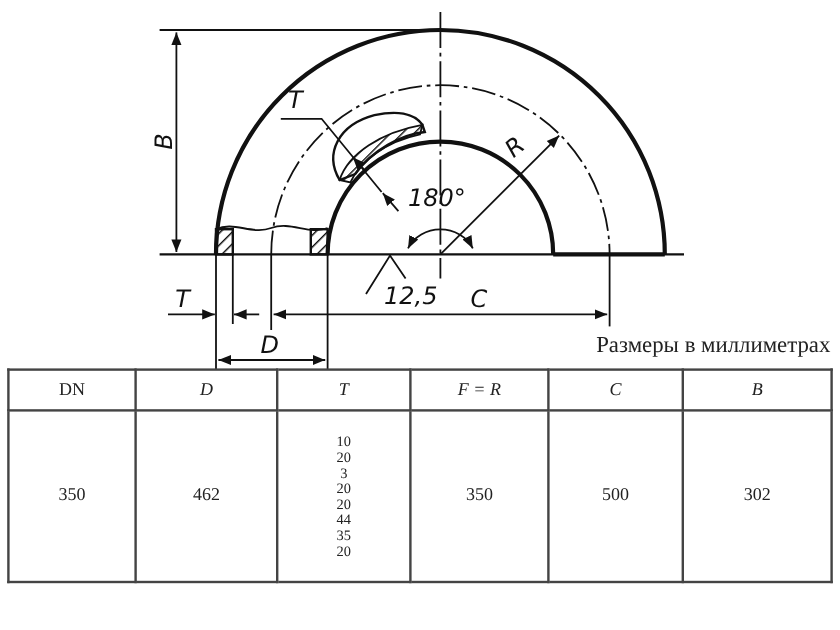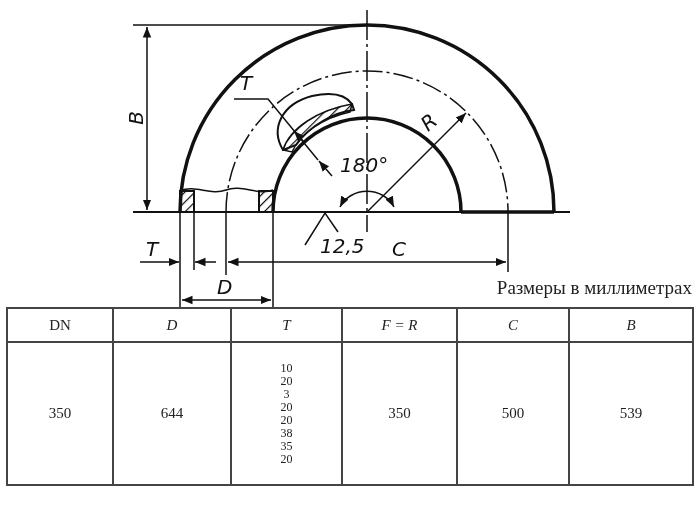--- a/index.html
+++ b/index.html
@@ -99,29 +99,29 @@
       <th class="it">D</th>
       <th class="it">T</th>
       <th class="it">F = R</th>
       <th class="it">C</th>
       <th class="it">B</th>
     </tr>
   </thead>
   <tbody>
     <tr>
       <td>350</td>
-      <td>644</td>
+      <td>462</td>
       <td class="tlist">
         <span>10</span>
         <span>20</span>
         <span>3</span>
         <span>20</span>
         <span>20</span>
-        <span>38</span>
+        <span>44</span>
         <span>35</span>
         <span>20</span>
       </td>
       <td>350</td>
       <td>500</td>
-      <td>539</td>
+      <td>302</td>
     </tr>
   </tbody>
 </table>
 
 </body></html>

